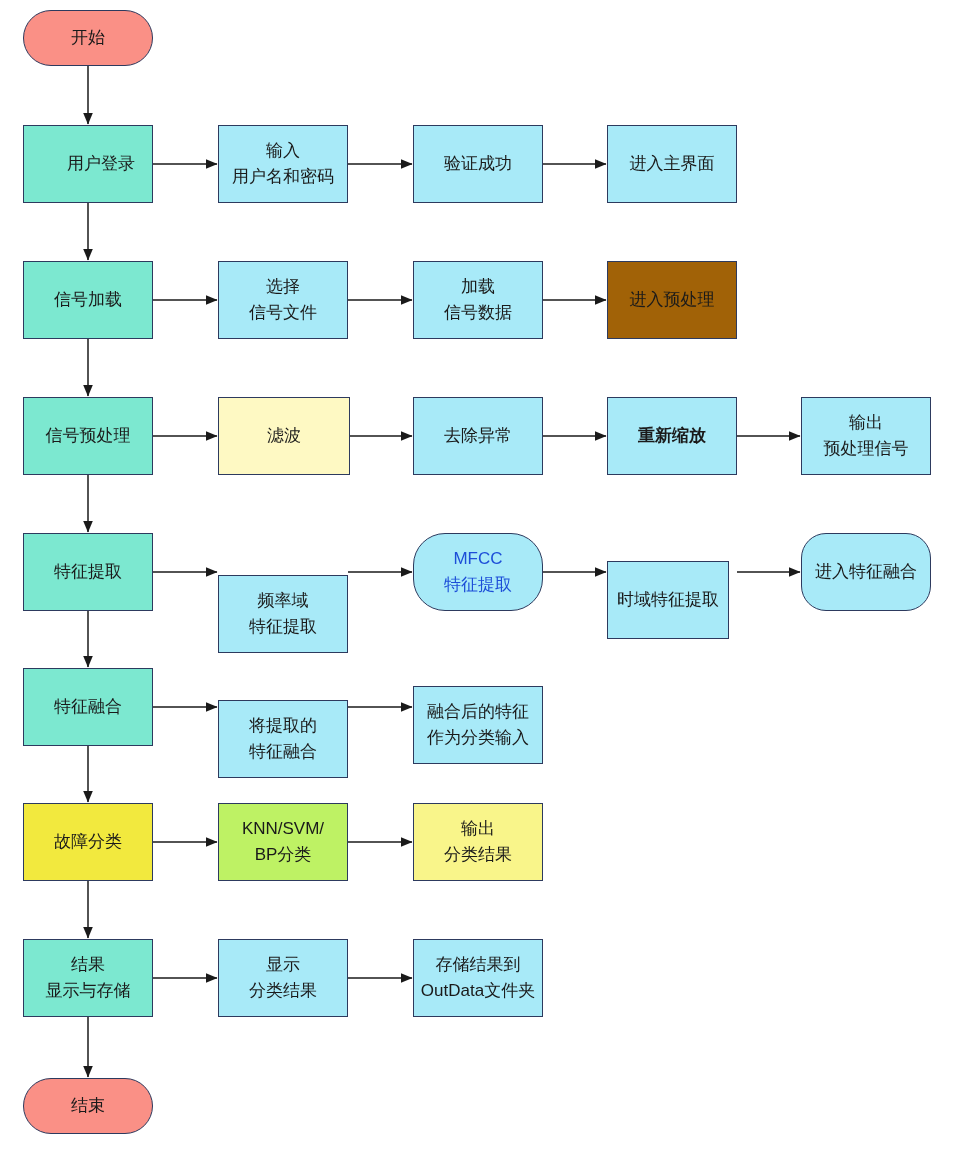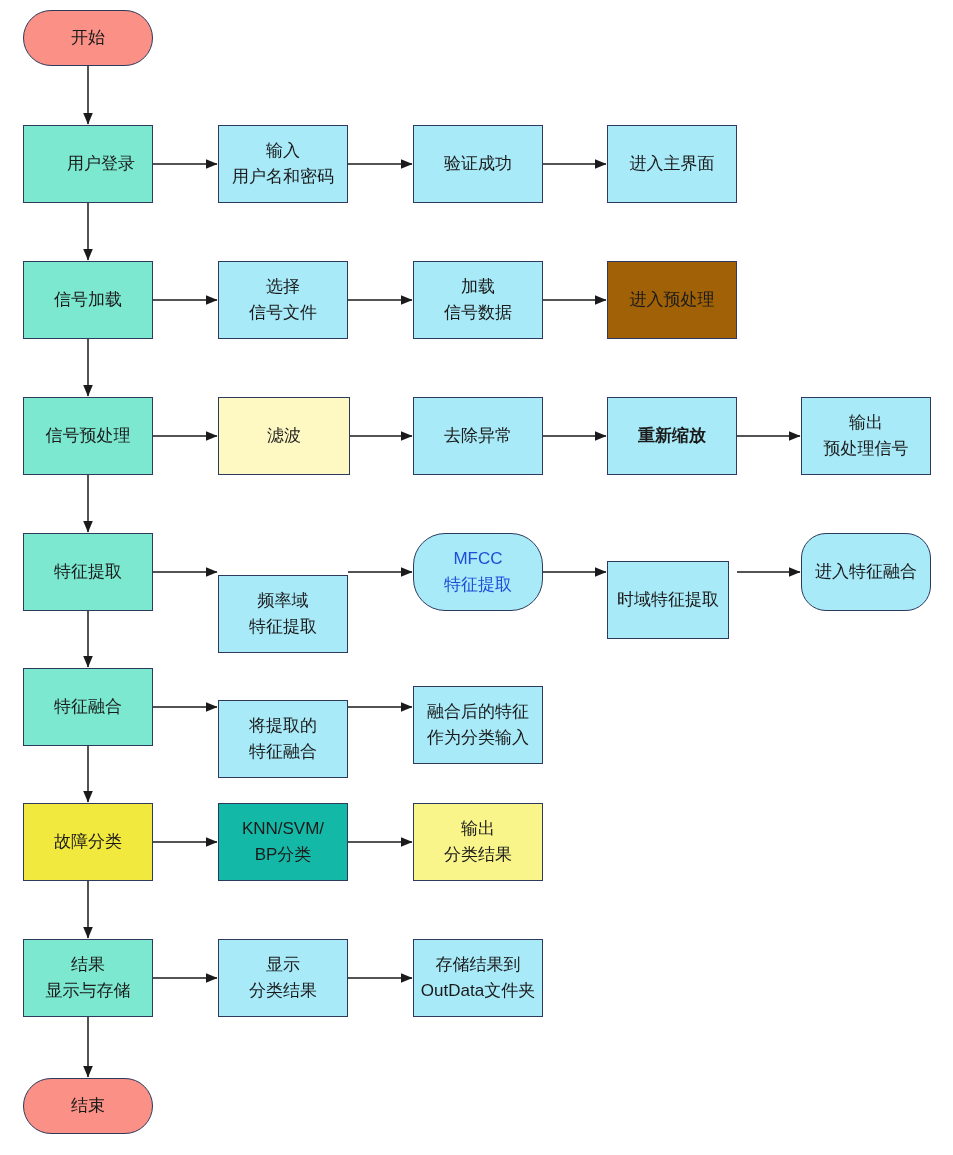--- a/index.html
+++ b/index.html
@@ -104,21 +104,21 @@
     <div class="node " style="left: 413px; top: 533px; width: 130px; height: 78px; background: rgb(168, 234, 248); border-color: rgb(45, 58, 94); color: #1d4ed8; border-radius: 32px;">MFCC
 特征提取</div>
     <div class="node " style="left: 607px; top: 533px; width: 122px; height: 78px; background: rgb(168, 234, 248); border-color: rgb(45, 58, 94); color: rgb(26, 26, 26); margin-top: 28px;">时域特征提取</div>
     <div class="node " style="left: 801px; top: 533px; width: 130px; height: 78px; background: rgb(168, 234, 248); border-color: rgb(45, 58, 94); color: rgb(26, 26, 26); border-radius: 25px;">进入特征融合</div>
     <div class="node " style="left: 23px; top: 668px; width: 130px; height: 78px; background: rgb(124, 232, 208); border-color: rgb(45, 58, 94); color: rgb(26, 26, 26);">特征融合</div>
     <div class="node " style="left: 218px; top: 668px; width: 130px; height: 78px; background: rgb(168, 234, 248); border-color: rgb(45, 58, 94); color: rgb(26, 26, 26); margin-top: 32px;">将提取的
 特征融合</div>
     <div class="node " style="left: 413px; top: 668px; width: 130px; height: 78px; background: rgb(168, 234, 248); border-color: rgb(45, 58, 94); color: rgb(26, 26, 26); margin-top: 18px;">融合后的特征
 作为分类输入</div>
     <div class="node " style="left: 23px; top: 803px; width: 130px; height: 78px; background: rgb(242, 233, 62); border-color: rgb(45, 58, 94); color: rgb(26, 26, 26);">故障分类</div>
-    <div class="node " style="left: 218px; top: 803px; width: 130px; height: 78px; background: #14b8a6; border-color: rgb(45, 58, 94); color: rgb(26, 26, 26); text-align: center;">KNN/SVM/
+    <div class="node " style="left: 218px; top: 803px; width: 130px; height: 78px; background: #bef264; border-color: rgb(45, 58, 94); color: rgb(26, 26, 26); text-align: center;">KNN/SVM/
 BP分类</div>
     <div class="node " style="left: 413px; top: 803px; width: 130px; height: 78px; background: rgb(249, 245, 138); border-color: rgb(45, 58, 94); color: rgb(26, 26, 26);">输出
 分类结果</div>
     <div class="node " style="left: 23px; top: 939px; width: 130px; height: 78px; background: rgb(124, 232, 208); border-color: rgb(45, 58, 94); color: rgb(26, 26, 26);">结果
 显示与存储</div>
     <div class="node " style="left: 218px; top: 939px; width: 130px; height: 78px; background: rgb(168, 234, 248); border-color: rgb(45, 58, 94); color: rgb(26, 26, 26);">显示
 分类结果</div>
     <div class="node " style="left: 413px; top: 939px; width: 130px; height: 78px; background: rgb(168, 234, 248); border-color: rgb(45, 58, 94); color: rgb(26, 26, 26);">存储结果到
 OutData文件夹</div>
     <div class="node terminal" style="left: 23px; top: 1078px; width: 130px; height: 56px; background: rgb(250, 144, 134); border-color: rgb(45, 58, 94); color: rgb(26, 26, 26);">结束</div>

